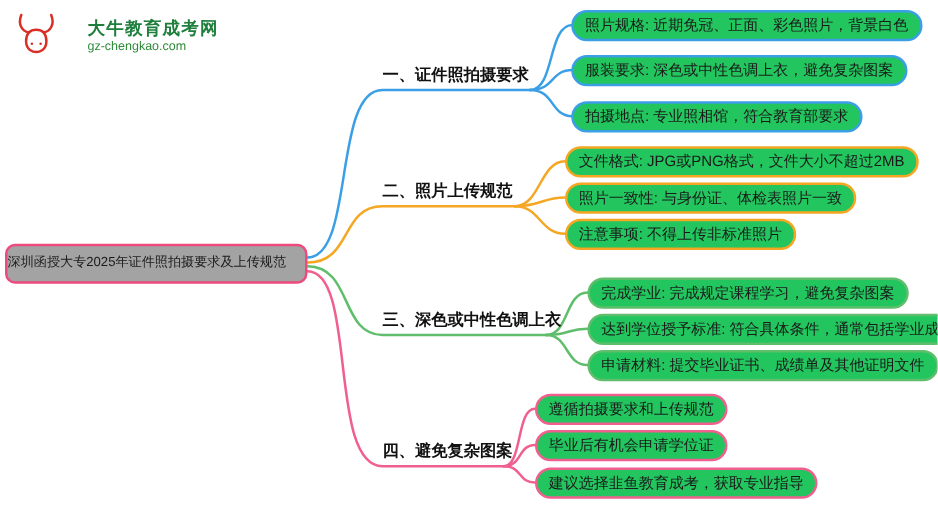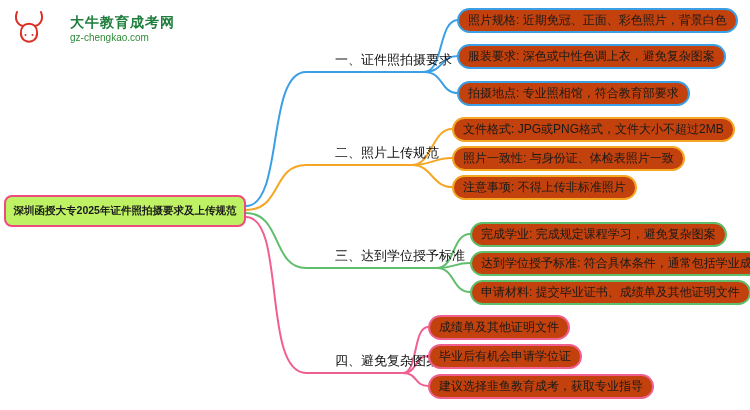--- a/index.html
+++ b/index.html
@@ -7,57 +7,55 @@
   body {
     position:relative;
     background:#ffffff;
     font-family:"Liberation Sans","DejaVu Sans",sans-serif;
     overflow:hidden;
     color:#1a1a1a;
   }
   svg.links { position:absolute; left:0; top:0; width:750px; height:410px; }
   .node {
     position:absolute;
-    background:#c2410c;
+    background:#22c55e;
     border:2px solid #999;
     border-radius:13px;
     font-size:12px;
     line-height:15px;
     padding:3px 9px;
     white-space:nowrap;
     color:#1a1a1a;
   }
   .blue   { border-color:#3B9FE6; }
   .orange { border-color:#F5A623; }
   .green  { border-color:#5FBE6B; }
   .pink   { border-color:#F0608F; }
 
   .root-node {
     position:absolute;
     left:4px; top:195px;
     width:242px; height:32px;
-    background:#bef264;
+    background:#a3a3a3;
     border:2px solid #ED4A7E;
     border-radius:8px;
     font-size:10.5px;
-    font-weight:bold;
-    text-align:center;
+    font-weight:normal;
     line-height:26px;
     white-space:nowrap;
     overflow:hidden;
   }
 
   .branch-label {
     position:absolute;
     font-size:13px;
-    font-weight:normal;
+    font-weight:bold;
     line-height:20px;
     white-space:nowrap;
     color:#111;
-    margin-left:29px;
   }
   .lbl1{left:306px;top:50px;}
   .lbl2{left:306px;top:143px;}
   .lbl3{left:306px;top:246px;}
   .lbl4{left:306px;top:351px;}
 
   .b1i1{left:457px;top:8px;}
   .b1i2{left:457px;top:44px;}
   .b1i3{left:457px;top:81px;}
   .b2i1{left:452px;top:117px;}
@@ -130,30 +128,30 @@
   <div class="logo-text">
     <div class="logo-title">大牛教育成考网</div>
     <div class="logo-domain">gz-chengkao.com</div>
   </div>
 </div>
 
 <div class="root-node">深圳函授大专2025年证件照拍摄要求及上传规范</div>
 
 <div class="branch-label lbl1">一、证件照拍摄要求</div>
 <div class="branch-label lbl2">二、照片上传规范</div>
-<div class="branch-label lbl3">三、达到学位授予标准</div>
+<div class="branch-label lbl3">三、深色或中性色调上衣</div>
 <div class="branch-label lbl4">四、避免复杂图案</div>
 
 <div class="node blue b1i1">照片规格: 近期免冠、正面、彩色照片，背景白色</div>
 <div class="node blue b1i2">服装要求: 深色或中性色调上衣，避免复杂图案</div>
 <div class="node blue b1i3">拍摄地点: 专业照相馆，符合教育部要求</div>
 
 <div class="node orange b2i1">文件格式: JPG或PNG格式，文件大小不超过2MB</div>
 <div class="node orange b2i2">照片一致性: 与身份证、体检表照片一致</div>
 <div class="node orange b2i3">注意事项: 不得上传非标准照片</div>
 
 <div class="node green b3i1">完成学业: 完成规定课程学习，避免复杂图案</div>
 <div class="node green b3i2">达到学位授予标准: 符合具体条件，通常包括学业成绩</div>
 <div class="node green b3i3">申请材料: 提交毕业证书、成绩单及其他证明文件</div>
 
-<div class="node pink b4i1">成绩单及其他证明文件</div>
+<div class="node pink b4i1">遵循拍摄要求和上传规范</div>
 <div class="node pink b4i2">毕业后有机会申请学位证</div>
 <div class="node pink b4i3">建议选择韭鱼教育成考，获取专业指导</div>
 
 </body></html>

